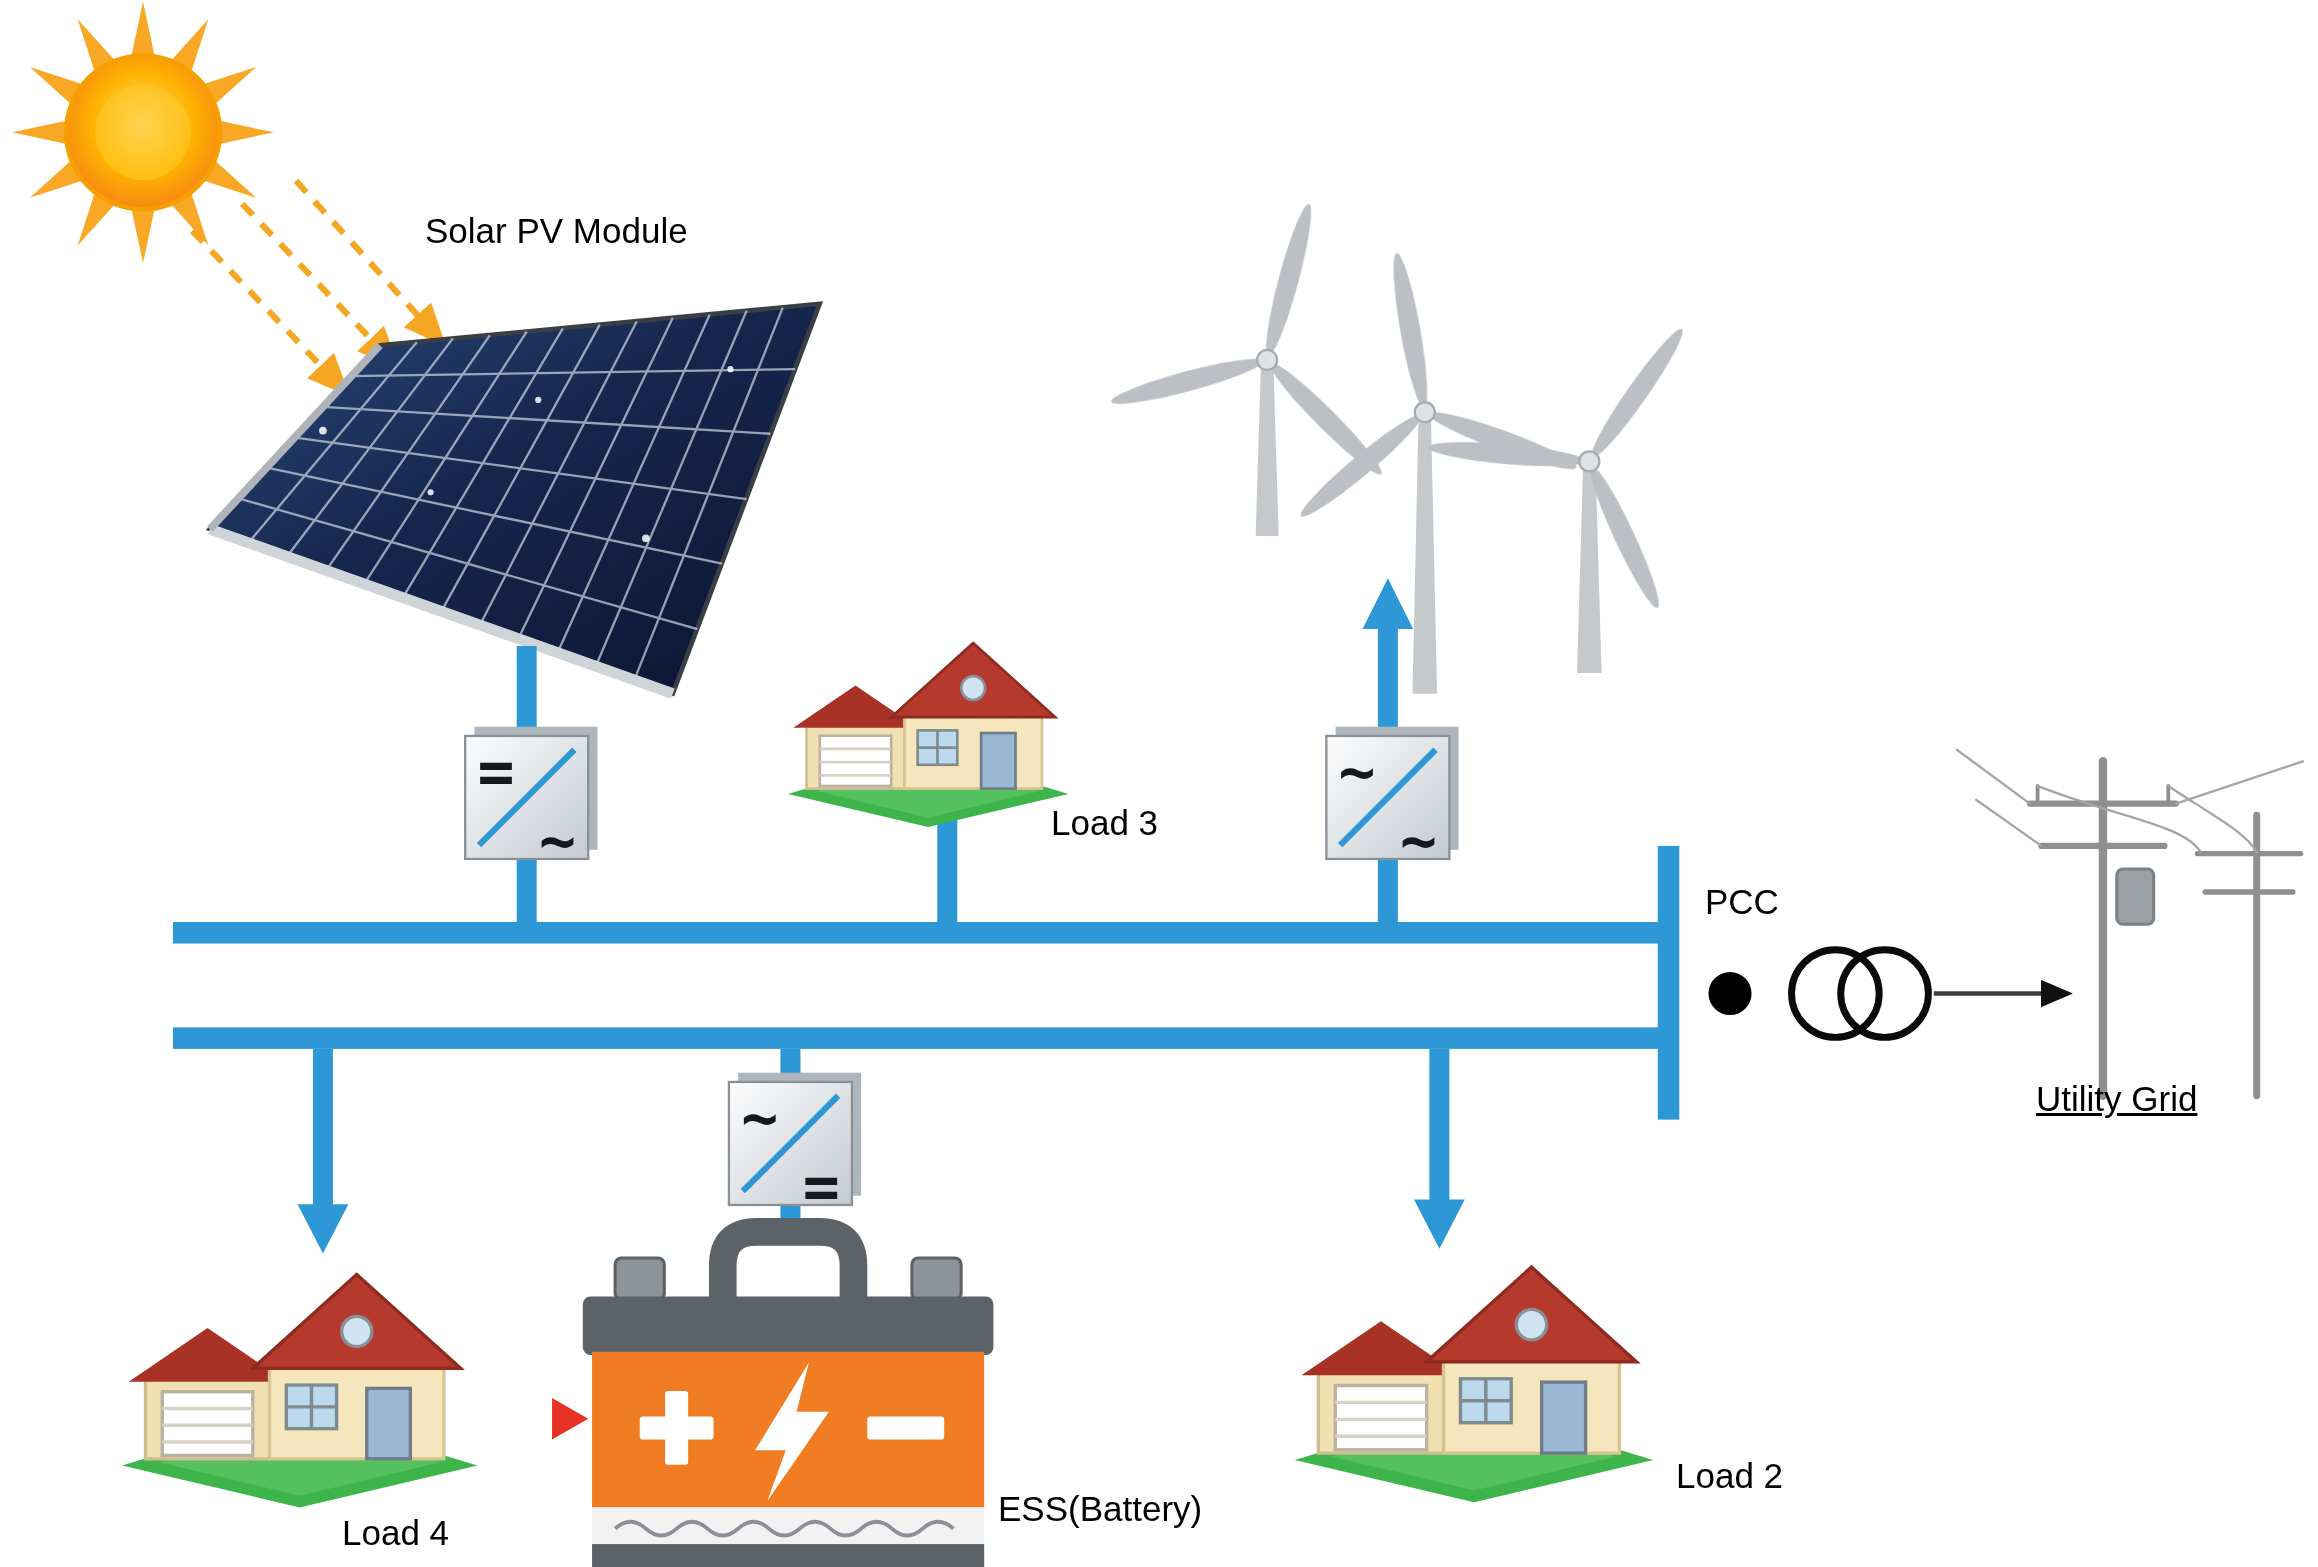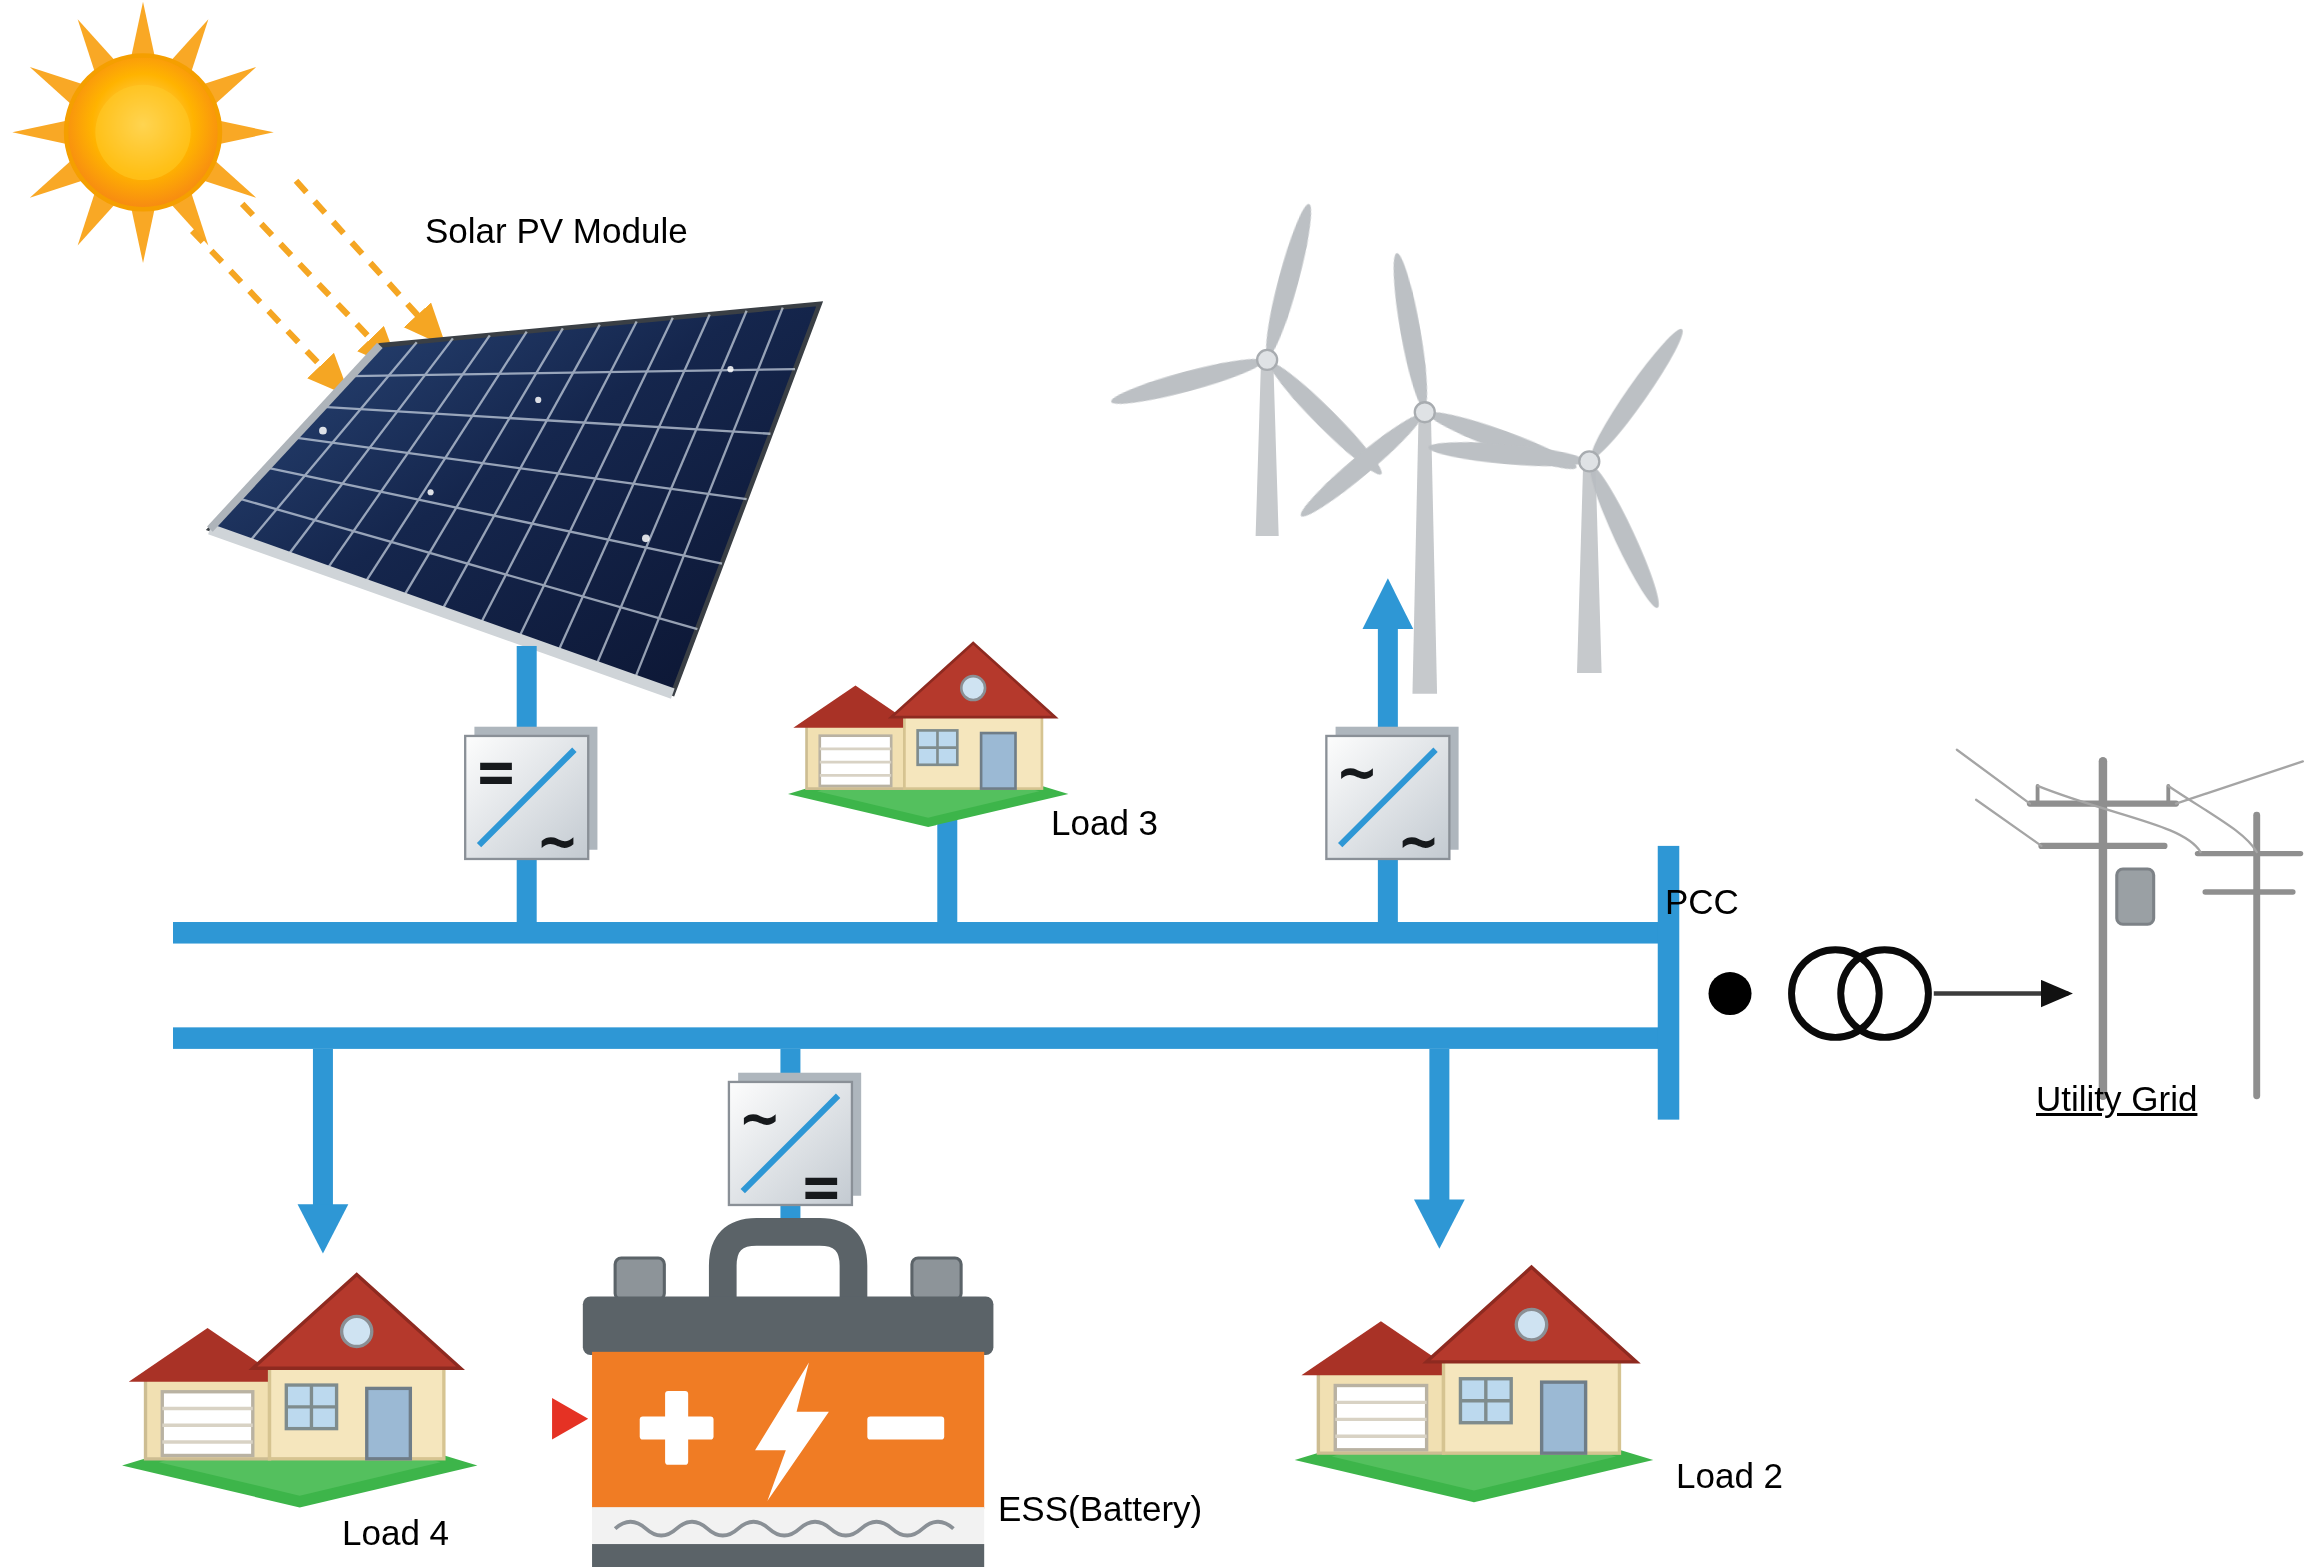--- a/index.html
+++ b/index.html
@@ -266,20 +266,20 @@
   <circle cx="2250" cy="1292" r="28" fill="#000"></circle>
   <g fill="none" stroke="#0a0a0a" stroke-width="9">
     <circle cx="2387" cy="1292" r="57"></circle>
     <circle cx="2451" cy="1292" r="57"></circle>
   </g>
   <line x1="2515" y1="1292" x2="2690" y2="1292" stroke="#3c3c3c" stroke-width="6" marker-end="url(#mBlack)"></line>
 </svg>
 
 <div class="lbl" style="left:425px;  top:212px;">Solar PV Module</div>
 <div class="lbl" style="left:1039px; top:804px;margin-left:12px;">Load 3</div>
-<div class="lbl" style="left:1665px; top:883px;">PCC</div>
+<div class="lbl" style="left:1705px; top:883px;">PCC</div>
 <div class="lbl" style="left:2036px; top:1080px;text-decoration:underline;">Utility Grid</div>
 <div class="lbl" style="left:342px;  top:1514px;">Load 4</div>
 <div class="lbl" style="left:998px; top:1490px;">ESS(Battery)</div>
 <div class="lbl" style="left:1628px; top:1457px;margin-left:48px;">Load 2</div>
 
 </div>
 
 
 </body></html>

